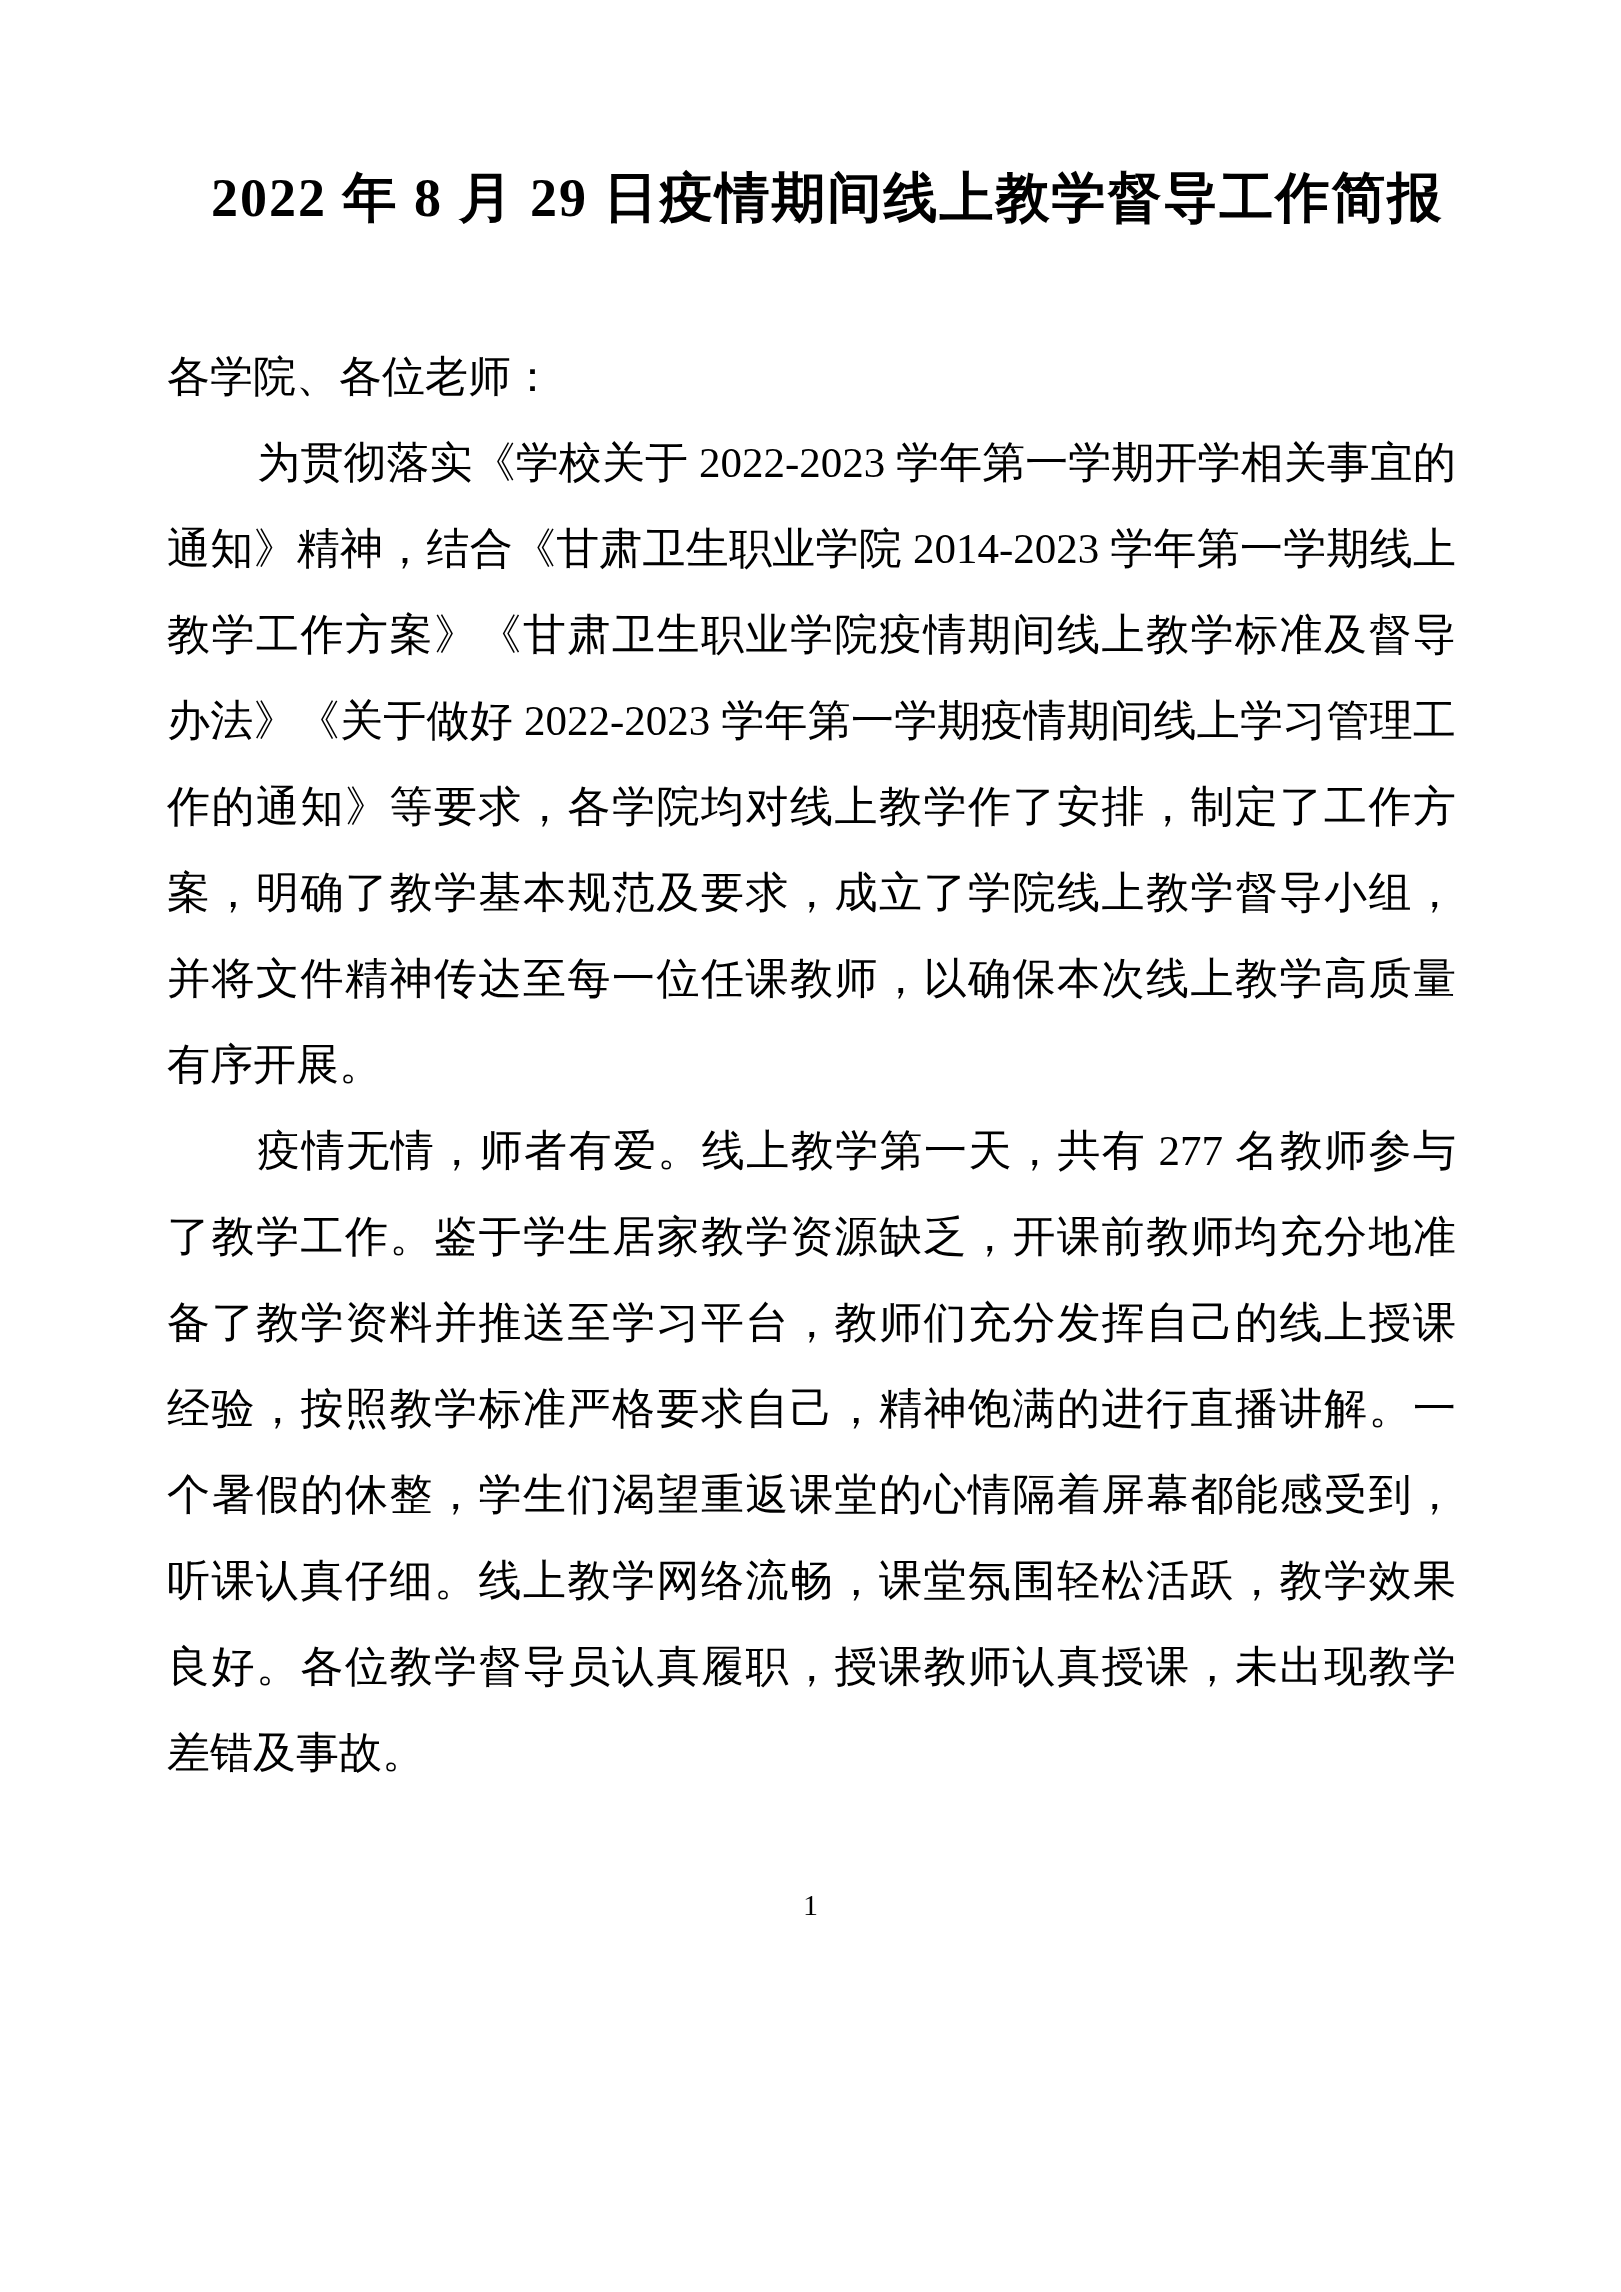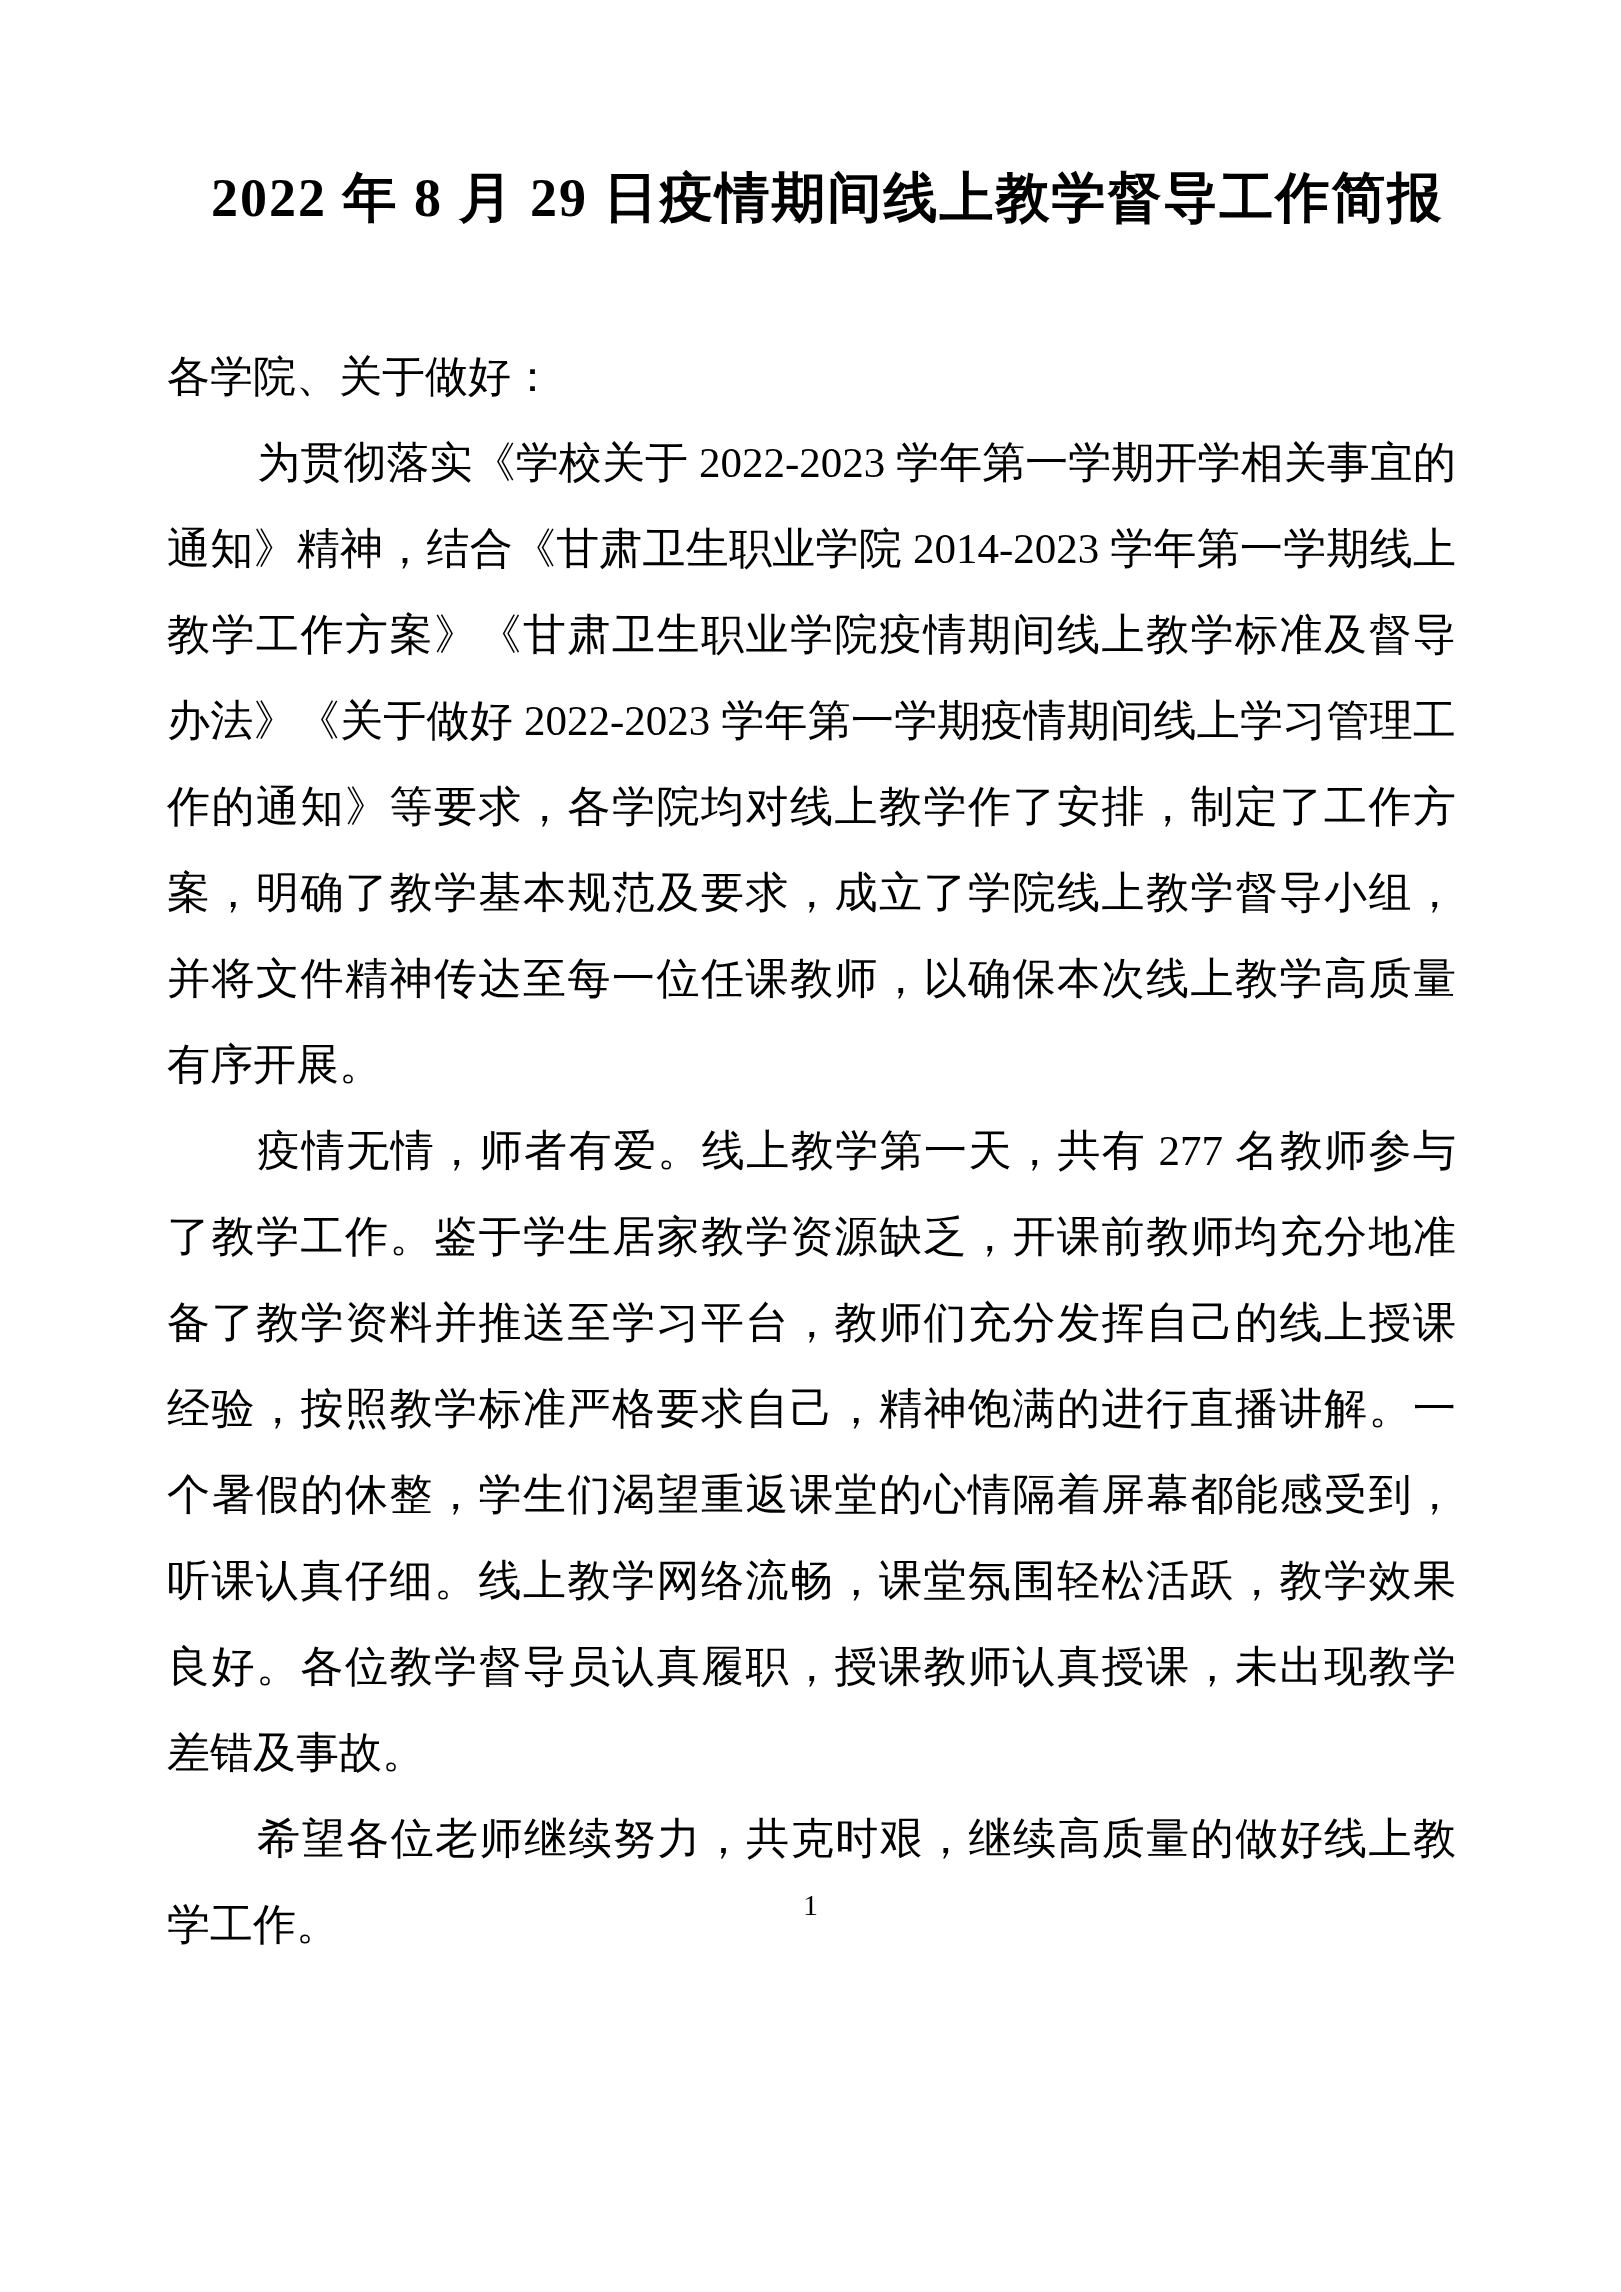--- a/index.html
+++ b/index.html
@@ -53,24 +53,23 @@
     line-height: 1;
   }
 </style>
 </head>
 <body>
 
 <div class="page">
   <h1 class="doc-title">2022 年 8 月 29 日疫情期间线上教学督导工作简报</h1>
 
   <div class="doc-body">
-    <p class="salutation">各学院、关于做好：</p>
+    <p class="salutation">各学院、各位老师：</p>
 
     <p class="body-para">为贯彻落实《学校关于 2022-2023 学年第一学期开学相关事宜的通知》精神，结合《甘肃卫生职业学院 2014-2023 学年第一学期线上教学工作方案》《甘肃卫生职业学院疫情期间线上教学标准及督导办法》《关于做好 2022-2023 学年第一学期疫情期间线上学习管理工作的通知》等要求，各学院均对线上教学作了安排，制定了工作方案，明确了教学基本规范及要求，成立了学院线上教学督导小组，并将文件精神传达至每一位任课教师，以确保本次线上教学高质量有序开展。</p>
 
     <p class="body-para">疫情无情，师者有爱。线上教学第一天，共有 277 名教师参与了教学工作。鉴于学生居家教学资源缺乏，开课前教师均充分地准备了教学资料并推送至学习平台，教师们充分发挥自己的线上授课经验，按照教学标准严格要求自己，精神饱满的进行直播讲解。一个暑假的休整，学生们渴望重返课堂的心情隔着屏幕都能感受到，听课认真仔细。线上教学网络流畅，课堂氛围轻松活跃，教学效果良好。各位教学督导员认真履职，授课教师认真授课，未出现教学差错及事故。</p>
 
-    <p class="body-para">希望各位老师继续努力，共克时艰，继续高质量的做好线上教学工作。</p>
   </div>
 
   <div class="page-number">1</div>
 </div>
 
 
 </body></html>

